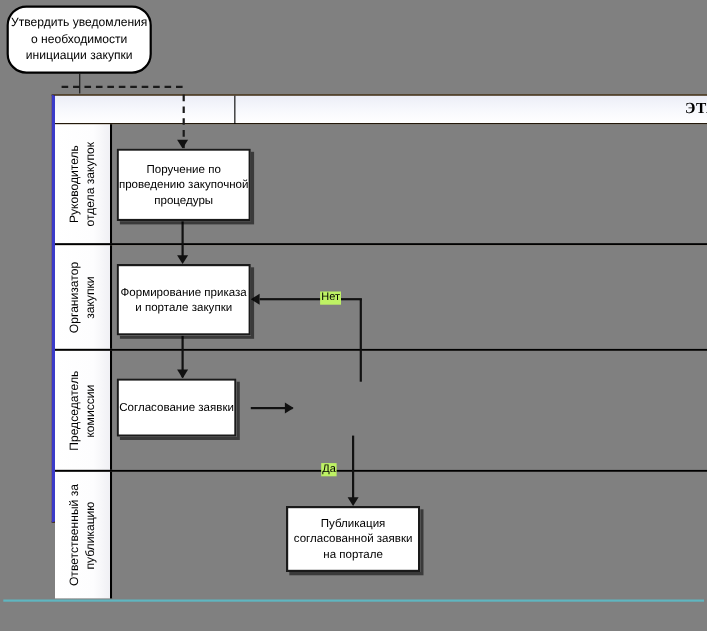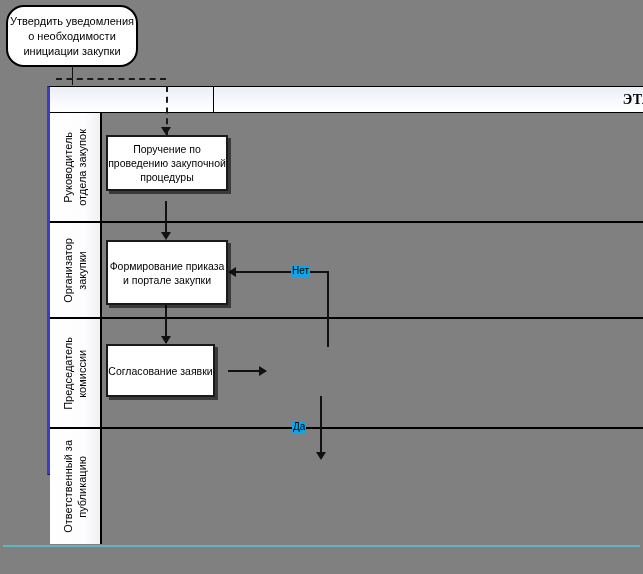--- a/index.html
+++ b/index.html
@@ -219,21 +219,21 @@
   }
   .solid-stub {
     position: absolute;
     width: 1px;
     background: #111;
     z-index: 6;
   }
 
   .edge-label {
     position: absolute;
-    background: #0ea5e9;
+    background: #bef264;
     font-size: 10px;
     line-height: 12px;
     color: #000;
     padding: 0 1px;
     z-index: 7;
     white-space: nowrap;
   }
 
   
   .pool-accent-bottom {
@@ -316,29 +316,32 @@
 
   <div class="vline" style="left:327px; top:272px; height:75px;"></div>
   <div class="hline" style="left:236px; top:271px; width:93px;"></div>
   <div class="arrow-left" style="left:228px; top:267px;"></div>
   <div class="edge-label" style="left:291px; top:265px;">Нет</div>
 
   <div class="vline" style="left:320px; top:396px; height:60px;"></div>
   <div class="arrow-down" style="left:316px; top:452px;"></div>
   <div class="edge-label" style="left:292px; top:421px;">Да</div>
 
-  <div class="proc" style="left:106px; top:135px; width:122px; height:56px;">
+  <div class="proc" style="left:106px; top:135px; width:122px; height:66px;">
     <span>Поручение по проведению закупочной процедуры</span>
   </div>
 
   <div class="proc" style="left:106px; top:240px; width:122px; height:65px;">
     <span>Формирование приказа и портале закупки</span>
   </div>
 
   <div class="proc" style="left:106px; top:344px; width:109px; height:53px;">
     <span>Согласование заявки</span>
   </div>
 
 
+  <div class="proc" style="left:260px; top:460px; width:122px; height:60px;">
+    <span>Публикация согласованной заявки на портале</span>
+  </div>
 
   <div class="pool-accent-bottom"></div>
 
 </div>
 
 </body></html>

